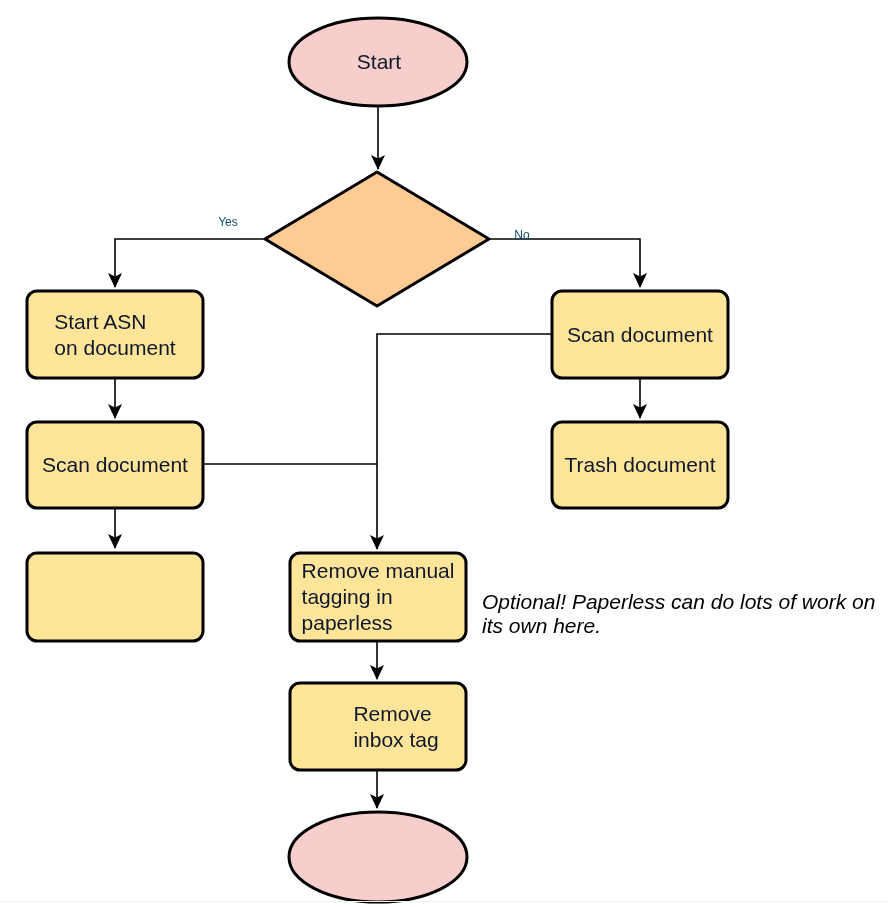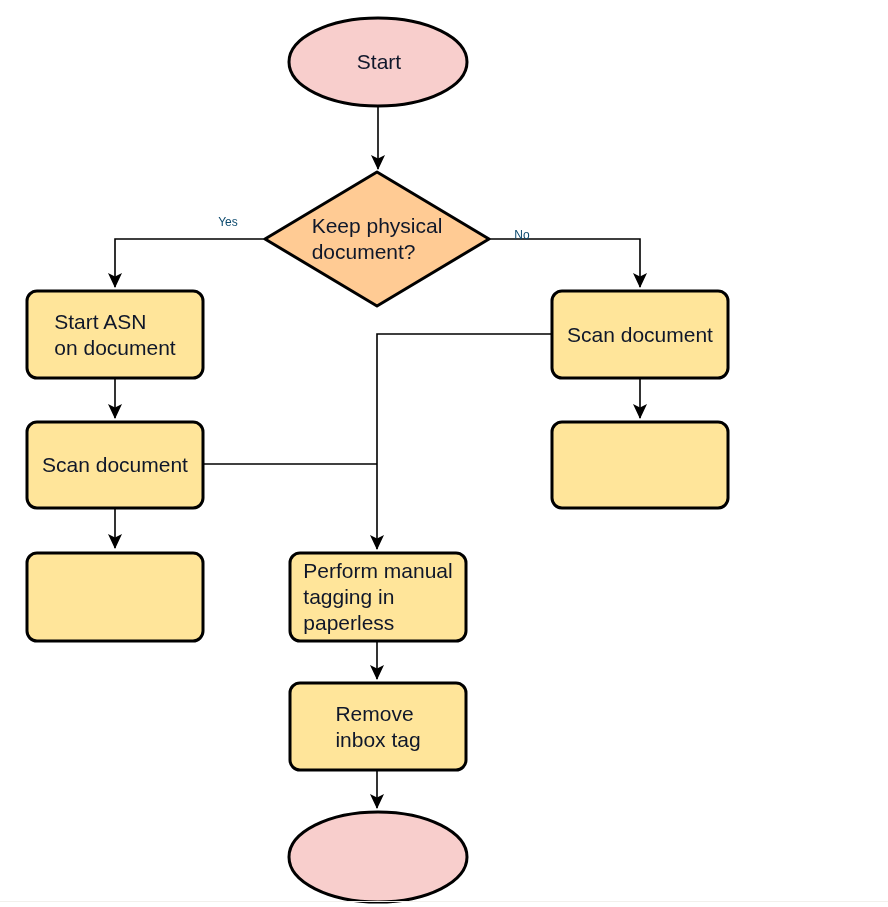--- a/index.html
+++ b/index.html
@@ -101,40 +101,41 @@
     <rect class="shape shape-node" x="27" y="553" width="176" height="88" rx="10" fill="#ffe59a"></rect>
     <rect class="shape shape-node" x="552" y="291" width="176" height="87" rx="10" fill="#ffe59a"></rect>
     <rect class="shape shape-node" x="552" y="422" width="176" height="86" rx="10" fill="#ffe59a"></rect>
     <rect class="shape shape-node" x="290" y="553" width="176" height="88" rx="10" fill="#ffe59a"></rect>
     <rect class="shape shape-node" x="290" y="683" width="176" height="87" rx="10" fill="#ffe59a"></rect>
     <ellipse class="shape shape-node" cx="378" cy="857" rx="89" ry="45" fill="#f8cecc"></ellipse>
   </svg>
 
   <div class="node-label" style="left:290px; top:18px; width:178px; height:88px;">Start</div>
 
-  <div class="node-label" style="left:265px; top:172px; width:224px; height:134px;">Keep physical
-document?</div>
 
   <div class="node-label" style="left:27px; top:291px; width:176px; height:87px;">Start ASN
 on document</div>
 
   <div class="node-label" style="left:27px; top:422px; width:176px; height:86px;">Scan document</div>
 
 
   <div class="node-label" style="left:552px; top:291px; width:176px; height:87px;">Scan document</div>
 
+  <div class="node-label" style="left:552px; top:422px; width:176px; height:86px;">Trash document</div>
 
-  <div class="node-label" style="left:290px; top:553px; width:176px; height:88px;">Perform manual
+  <div class="node-label" style="left:290px; top:553px; width:176px; height:88px;">Remove manual
 tagging in
 paperless</div>
 
-  <div class="node-label" style="left:290px; top:683px; width:176px; height:87px;">Remove
+  <div class="node-label" style="left:290px; top:683px; width:176px; height:87px;padding-left:18px;">Remove
 inbox tag</div>
 
 
   <div class="edge-label" style="left:200px; top:210px; width:56px; height:24px;">Yes</div>
 
   <div class="edge-label" style="left:498px; top:223px; width:48px; height:24px;">No</div>
 
+  <div class="annotation" style="left:482px; top:590px; width:402px;">Optional! Paperless can do lots of work on
+its own here.</div>
 
   <div class="bottom-hairline"></div>
 
 </div>
 
 </body></html>

